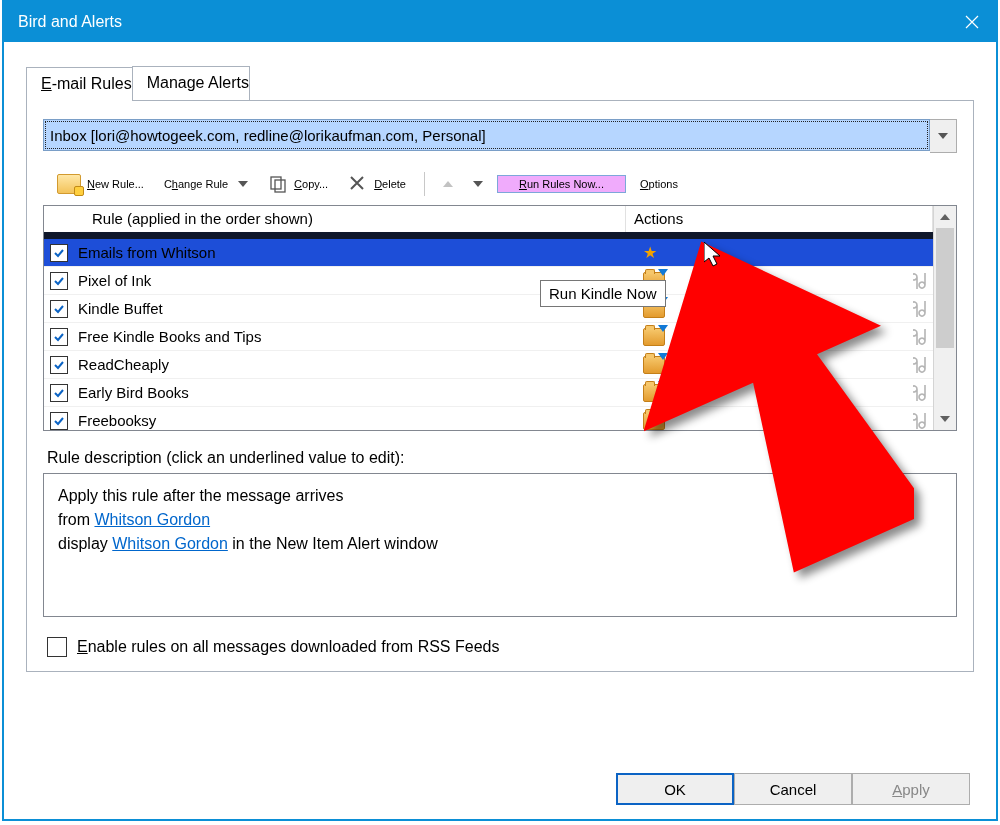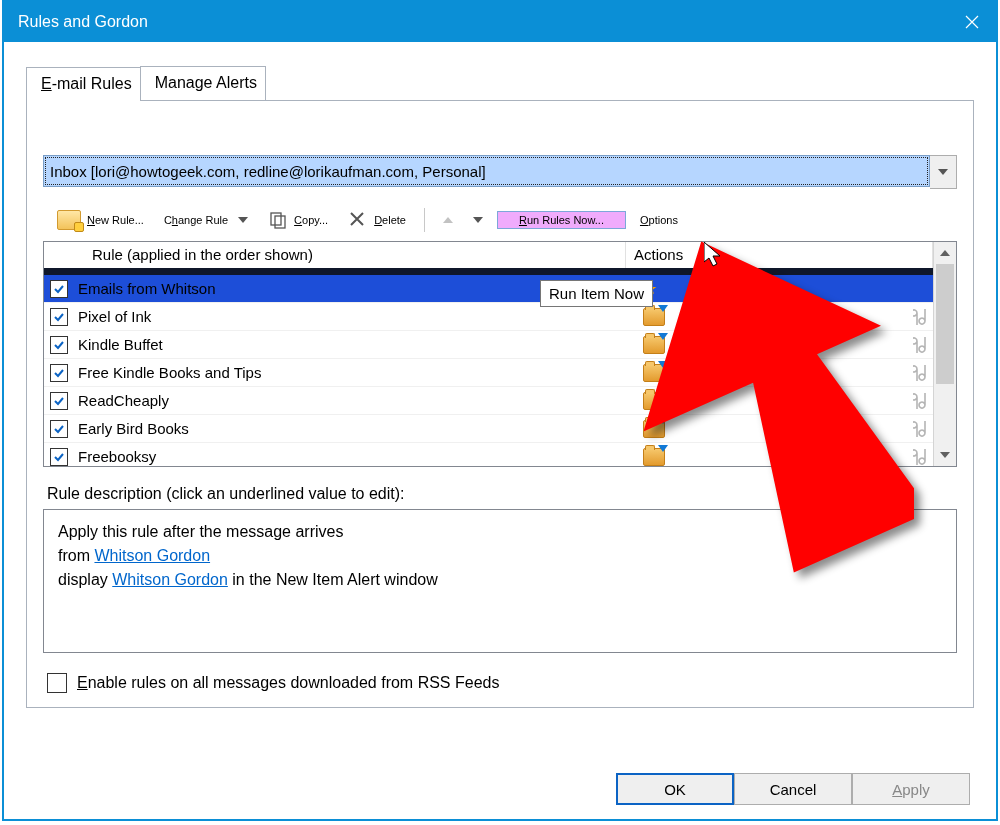--- a/index.html
+++ b/index.html
@@ -3,27 +3,27 @@
 <meta charset="utf-8">
 <style>
   html,body{margin:0;padding:0;font-family:"Segoe UI",Tahoma,sans-serif;font-size:15px;color:#000;background:#fff;}
   .window{width:996px;height:821px;border:2px solid #0b8fd6;background:#fff;position:relative;margin:0 auto;box-sizing:border-box;}
   .titlebar{height:40px;background:#0b8fd6;color:#fff;display:flex;align-items:center;justify-content:space-between;padding:0 0 0 14px;}
   .titlebar .title{font-size:16px;}
   .titlebar .close{width:48px;height:40px;display:flex;align-items:center;justify-content:center;cursor:pointer;}
   .titlebar .close svg{stroke:#fff;stroke-width:1.2;fill:none;}
   .body{padding:22px 22px 10px 22px;position:relative;}
   .tabs{display:flex;border-bottom:1px solid #aab2bd;height:36px;align-items:flex-end;}
-  .tab{padding:7px 8px 8px 14px;border:1px solid #aab2bd;border-bottom:none;background:#fff;font-size:16px;position:relative;cursor:pointer;}
+  .tab{padding:7px 0 8px 14px;border:1px solid #aab2bd;border-bottom:none;background:#fff;font-size:16px;position:relative;cursor:pointer;}
   .tab.active{background:#fff;margin-bottom:-1px;}
   .tab.inactive{border-top-color:#aab2bd;background:#fff;margin-left:-1px;}
   .panel{border:1px solid #aab2bd;border-top:none;padding:18px 16px 14px 16px;}
   .folder-row{display:flex;align-items:center;gap:10px;margin-bottom:14px;}
   .folder-row label{font-size:16px;}
-  .folder-combo{flex:1;display:flex;margin-top:36px;}
+  .folder-combo{flex:1;display:flex;}
   .folder-input{flex:1;border:1px solid #7a9ec7;height:26px;padding:2px 6px;font-size:15px;background:#b6d6ff;color:#000;outline:1px dotted #222;outline-offset:-3px;}
   .folder-input::selection{background:#0a64c4;color:#fff;}
   .combo-btn{width:26px;height:32px;border:1px solid #adadad;border-left:none;background:#efefef;display:flex;align-items:center;justify-content:center;cursor:pointer;}
   .toolbar{display:flex;align-items:center;gap:8px;padding:4px 0 8px 8px;font-size:11px;}
   .tbtn{display:flex;align-items:center;gap:6px;padding:3px 6px;cursor:pointer;}
   .tbtn.hover{background:#f0abfc;border:1px solid #7da7d9;padding:2px 21px;}
   .sep{width:1px;height:24px;background:#c8c8c8;margin:0 4px;}
   .ico{width:20px;height:20px;display:inline-block;}
   .listbox{border:1px solid #828790;height:224px;display:flex;}
   .list-content{flex:1;display:flex;flex-direction:column;overflow:hidden;}
@@ -76,21 +76,21 @@
   .x-ico svg{stroke:#555;stroke-width:2;fill:none;}
   .copy-ico svg{stroke:#555;stroke-width:1.3;fill:none;}
   .chev{display:inline-block;margin-left:4px;}
 </style>
 </head>
 <body>
 
 <div class="window">
 
   <div class="titlebar">
-    <span class="title">Rules and Gordon</span>
+    <span class="title">Bird and Alerts</span>
     <div class="close">
       <svg width="16" height="16" viewBox="0 0 16 16">
           <path d="M2 2 L14 14 M14 2 L2 14"></path>
         </svg>
     </div>
   </div>
 
   <div class="body">
 
     <div class="tabs">
@@ -316,21 +316,21 @@
 
       <div class="rss-row">
         <span class="chkbox">
           
         </span>
         <span><span class="und">E</span>nable rules on all messages downloaded from RSS Feeds</span>
       </div>
 
     </div>
 
-    <div class="tooltip">Run Item Now</div>
+    <div class="tooltip">Run Kindle Now</div>
 
     <svg class="bigarrow" width="270" height="360" viewBox="0 0 270 360">
       <polygon points="130,0 260,150 190,150 230,340 80,340 120,150 0,150" fill="#ff0000" transform="rotate(-24 135 180)"></polygon>
     </svg>
 
     <svg class="cursor" width="22" height="26" viewBox="0 0 22 26">
       <polygon points="0,0 0,20 5,16 9,24 13,22 9,14 16,14" fill="#fff" stroke="#000" stroke-width="1"></polygon>
     </svg>
 
   </div>

